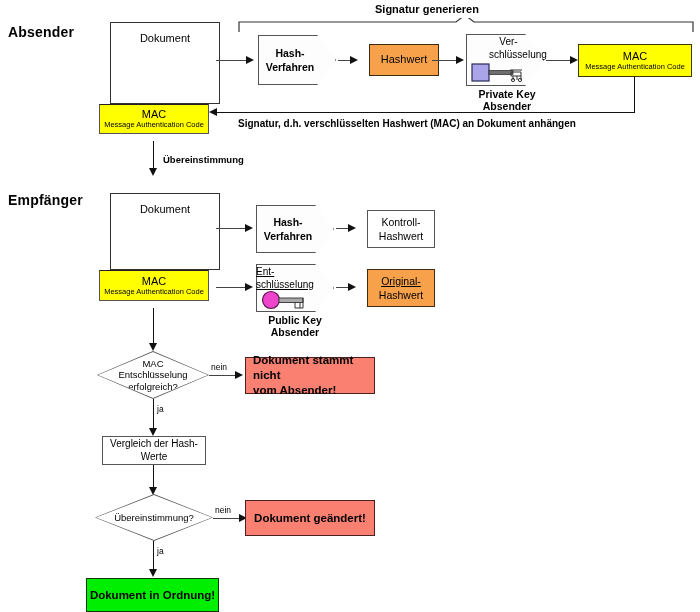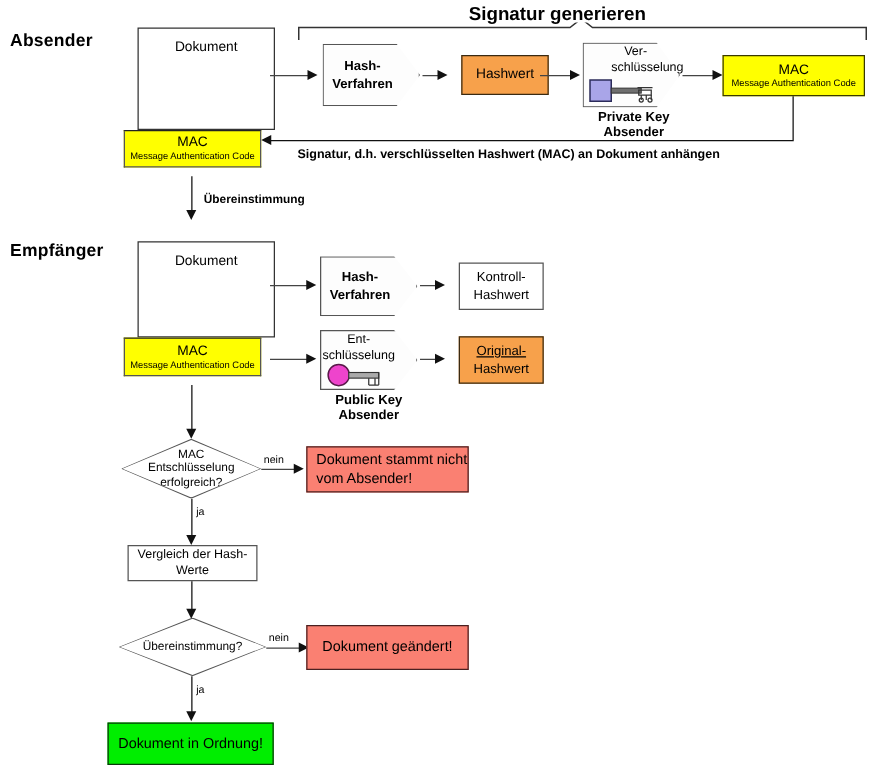--- a/index.html
+++ b/index.html
@@ -29,21 +29,21 @@
     display:flex;flex-direction:column;align-items:center;justify-content:center;
   }
   .mac-main{font-size:11px;line-height:1.1;}
   .mac-sub{font-size:7.5px;line-height:1.1;margin-top:1px;}
 
   .orange{background:#f7a14b;border:1.5px solid #3a2a12;}
   .yellow{background:#ffff00;border:1.5px solid #3a3a00;}
   .red{background:#fa8072;border:1.5px solid #4a2020;}
   .green{background:#00ee00;border:1.5px solid #0a3a0a;}
 
-  .bold-label{font-weight:normal;font-size:11.5px;line-height:1.3;}
+  .bold-label{font-weight:bold;font-size:11.5px;line-height:1.3;}
 
   
   .pent{
     position:absolute;
     background:#fdfdfd;
     border:1px solid #555;
     -webkit-clip-path:polygon(0 0,76% 0,100% 50%,76% 100%,0 100%);
     clip-path:polygon(0 0,76% 0,100% 50%,76% 100%,0 100%);
     box-sizing:border-box;
   }
@@ -143,21 +143,21 @@
 <div class="abs yellow" style="left:578px;top:44px;width:114px;height:33px;display:flex;flex-direction:column;align-items:center;justify-content:center;">
   <span class="mac-main">MAC</span>
   <span class="mac-sub">Message Authentication Code</span>
 </div>
 
 <div class="bracket" style="left:238px;top:18px;width:456px;height:14px;">
   <svg width="456" height="14" viewBox="0 0 456 14">
     <path d="M1 14 L1 4 L218 4 L227 -3 L236 4 L455 4 L455 14" fill="none" stroke="#333" stroke-width="1.2"></path>
   </svg>
 </div>
-<div class="abs" style="left:375px;top:3px;font-size:15px;font-weight:bold;">Signatur generieren</div>
+<div class="abs" style="left:375px;top:3px;font-size:11px;font-weight:bold;">Signatur generieren</div>
 
 <div class="vline" style="left:634px;top:77px;height:35px;"></div>
 <div class="hline" style="left:216px;top:112px;width:419px;"></div>
 <div class="arrowL" style="left:209px;top:107.5px;"></div>
 <div class="abs" style="left:238px;top:118px;font-size:10px;font-weight:bold;">Signatur, d.h. verschlüsselten Hashwert (MAC) an Dokument anhängen</div>
 
 <div class="vline" style="left:153px;top:141px;height:29px;"></div>
 <div class="arrowD" style="left:148.5px;top:168px;"></div>
 <div class="abs" style="left:163px;top:154px;font-size:9.5px;font-weight:bold;">Übereinstimmung</div>
 
@@ -185,21 +185,21 @@
 
 <div class="abs box" style="left:356px;top:210px;width:68px;height:38px;flex-direction:column;">
   <span style="font-size:10.5px;line-height:1.35;">Kontroll-</span>
   <span style="font-size:10.5px;line-height:1.35;">Hashwert</span>
 </div>
 
 <div class="hline thin" style="left:216px;top:287px;width:32px;"></div>
 <div class="arrowR" style="left:245px;top:282.5px;"></div>
 
 <div class="pent" style="left:256px;top:264px;width:78px;height:48px;"></div>
-<div class="abs" style="left:256px;top:266px;width:78px;padding-right:16px;box-sizing:border-box;text-align:center;">
+<div class="abs" style="left:256px;top:266px;width:78px;padding-right:16px;box-sizing:border-box;text-align:left;text-decoration:underline;">
   <div style="font-size:10px;line-height:1.25;">Ent-</div>
   <div style="font-size:10px;line-height:1.25;">schlüsselung</div>
 </div>
 
 <div class="key-wrap" style="left:261px;top:290px;width:54px;height:20px;">
   <svg width="54" height="20" viewBox="0 0 54 20">
     <circle cx="10" cy="10" r="8.5" fill="#ee44cc" stroke="#5a1a4a" stroke-width="1.2"></circle>
     <rect x="18" y="8" width="24" height="4.5" fill="#aaa" stroke="#333" stroke-width="0.9"></rect>
     <path d="M34 12.5 L34 18 M39 12.5 L39 18 M42 8 L42 18" stroke="#333" stroke-width="1"></path>
     <path d="M34 18 L42 18" stroke="#333" stroke-width="1"></path>

